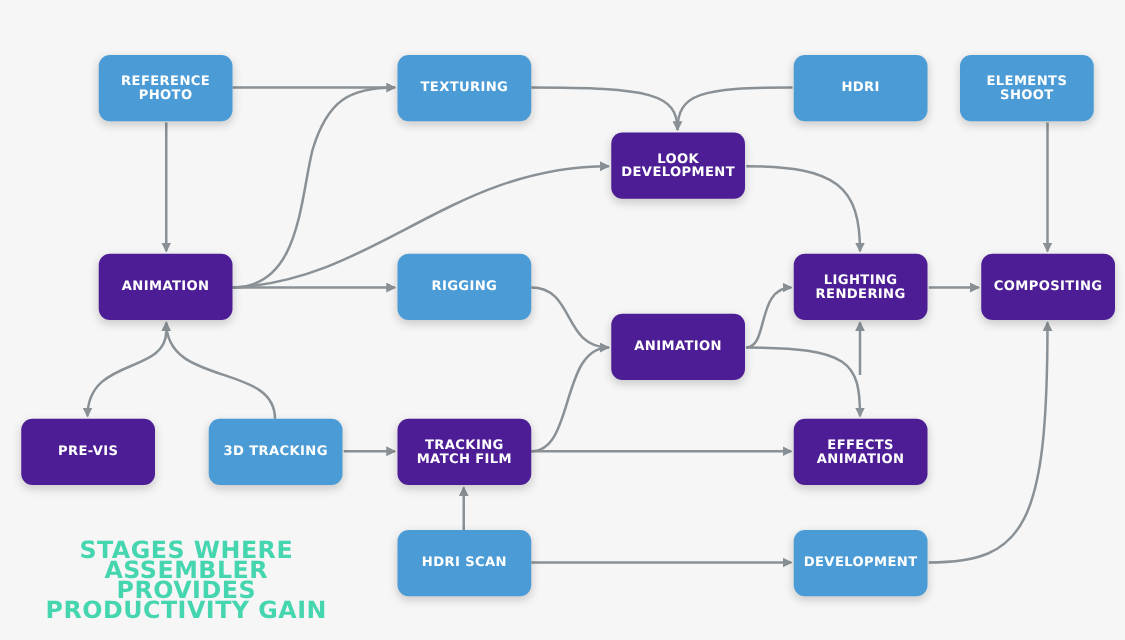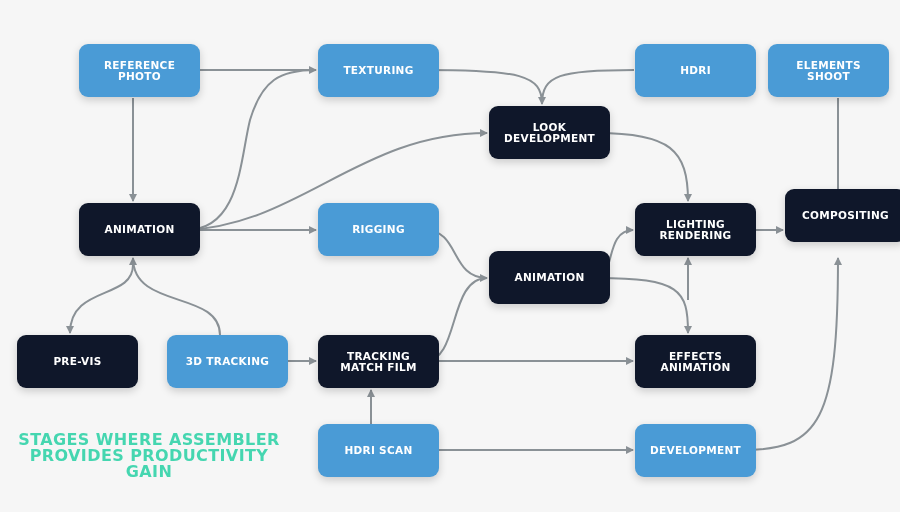--- a/index.html
+++ b/index.html
@@ -1,21 +1,21 @@
 <!DOCTYPE html>
 <html><head>
 <meta charset="utf-8">
 <style>
   html,body{margin:0;padding:0;}
   body{width:900px;height:512px;background:#f6f6f6;position:relative;overflow:hidden;font-family:"DejaVu Sans","Liberation Sans",sans-serif;}
   svg.edges{position:absolute;left:0;top:0;width:900px;height:512px;}
-  .node{position:absolute;width:121px;height:53px;border-radius:9px;display:flex;align-items:center;justify-content:center;text-align:center;color:#fff;font-weight:bold;font-size:10.5px;line-height:11px;letter-spacing:0.3px;box-shadow:0 3px 8px rgba(0,0,0,0.18);white-space:pre-line;}
+  .node{position:absolute;width:107px;height:53px;border-radius:9px;display:flex;align-items:center;justify-content:center;text-align:center;color:#fff;font-weight:bold;font-size:10.5px;line-height:11px;letter-spacing:0.3px;box-shadow:0 3px 8px rgba(0,0,0,0.18);white-space:pre-line;}
   .node.blue{background:#4a9bd6;}
-  .node.green{background:#0f172a;}
-  .caption{position:absolute;left:14px;top:432px;width:270px;text-align:center;color:#45d6b0;font-weight:bold;font-size:16px;line-height:16px;letter-spacing:0.4px;}
+  .node.green{background:#4c1d95;}
+  .caption{position:absolute;left:14px;top:432px;width:270px;text-align:center;color:#45d6b0;font-weight:bold;font-size:19px;line-height:16px;letter-spacing:0.4px;}
 </style>
 </head>
 <body>
 
 <svg class="edges" viewBox="0 0 900 512">
   <defs>
     <marker id="ah" markerWidth="8" markerHeight="8" refX="7" refY="4" orient="auto" markerUnits="userSpaceOnUse">
       <path d="M0,0 L8,4 L0,8 z" fill="#8a9196"></path>
     </marker>
   </defs>
@@ -50,21 +50,21 @@
 <div class="node blue" style="left:318px;top:44px">TEXTURING</div>
 <div class="node blue" style="left:635px;top:44px">HDRI</div>
 <div class="node blue" style="left:768px;top:44px">ELEMENTS
 SHOOT</div>
 <div class="node green" style="left:489px;top:106px">LOOK
 DEVELOPMENT</div>
 <div class="node green" style="left:79px;top:203px">ANIMATION</div>
 <div class="node blue" style="left:318px;top:203px">RIGGING</div>
 <div class="node green" style="left:635px;top:203px">LIGHTING
 RENDERING</div>
-<div class="node green" style="left:785px;top:189px">COMPOSITING</div>
+<div class="node green" style="left:785px;top:203px">COMPOSITING</div>
 <div class="node green" style="left:489px;top:251px">ANIMATION</div>
 <div class="node green" style="left:17px;top:335px">PRE-VIS</div>
 <div class="node blue" style="left:167px;top:335px">3D TRACKING</div>
 <div class="node green" style="left:318px;top:335px">TRACKING
 MATCH FILM</div>
 <div class="node green" style="left:635px;top:335px">EFFECTS
 ANIMATION</div>
 <div class="node blue" style="left:318px;top:424px">HDRI SCAN</div>
 <div class="node blue" style="left:635px;top:424px">DEVELOPMENT</div>
 

